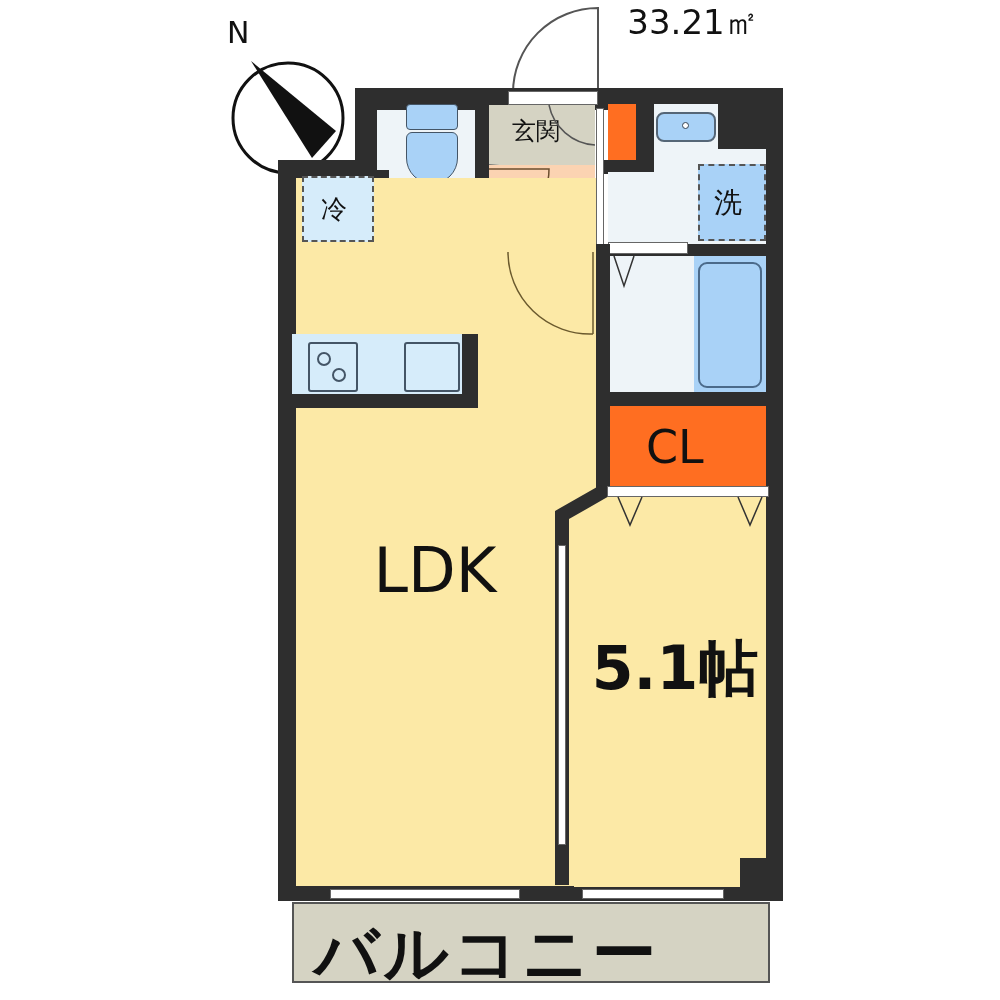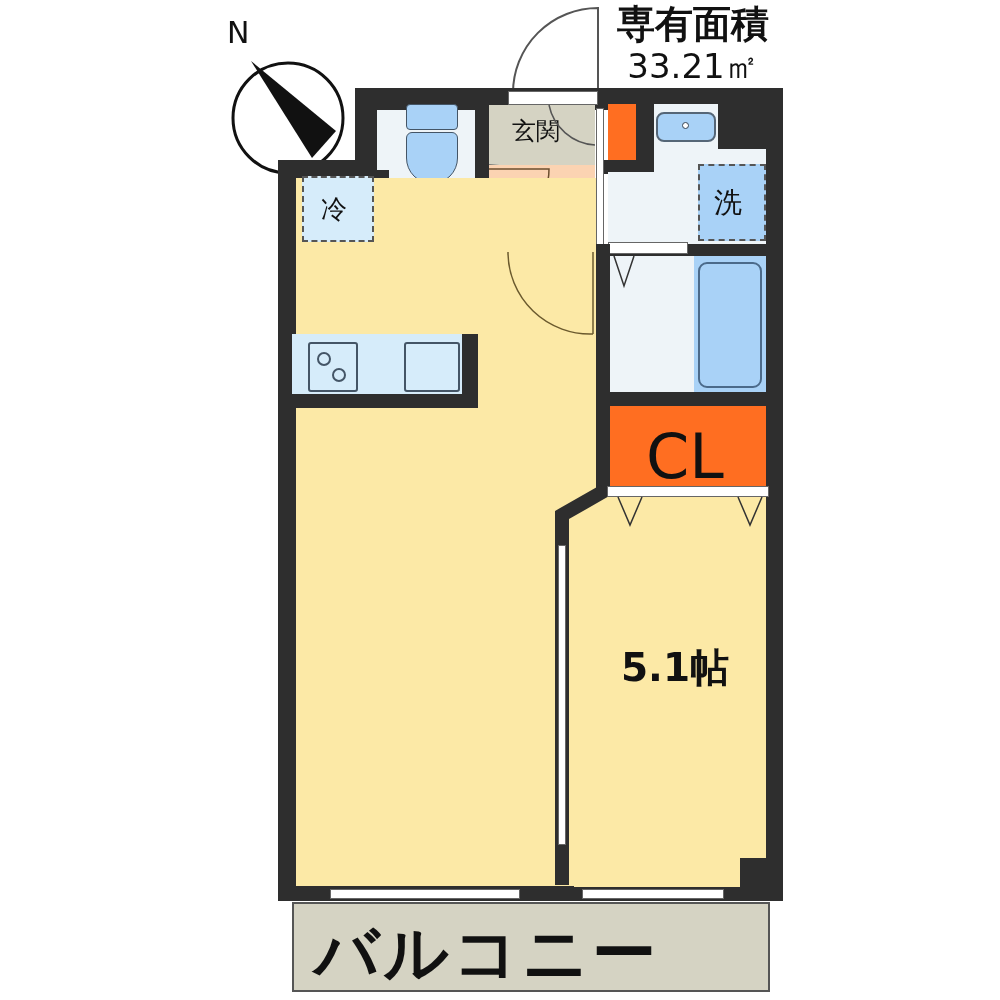--- a/index.html
+++ b/index.html
@@ -22,21 +22,20 @@
 
 <div class="abs" style="left:225px;top:15px;width:120px;height:150px;">
   <div class="abs txt" style="left:2px;top:0px;font-size:30px;font-weight:normal;">N</div>
   <svg width="120" height="150" style="left:0;top:0;">
     <circle cx="63" cy="103" r="55" fill="#fff" stroke="#111" stroke-width="3"></circle>
     <polygon points="32,58 117,128 93,155" fill="#111" transform="translate(-6,-12)"></polygon>
   </svg>
 </div>
 
 <div class="abs" style="left:598px;top:2px;width:190px;height:90px;text-align:center;">
-  <div class="txt" style="font-size:38px;line-height:44px;font-weight:bold;">専有面積</div>
   <div class="txt" style="font-size:34px;line-height:40px;font-weight:normal;">33.21㎡</div>
 </div>
 
 <svg width="120" height="100" style="left:505px;top:5px;">
   <path d="M8,88 A85,85 0 0 1 93,3 L93,88" fill="#fff" stroke="#555" stroke-width="2"></path>
 </svg>
 
 <div class="abs wall" style="left:355px;top:88px;width:425px;height:22px;"></div>
 <div class="abs wall" style="left:765px;top:88px;width:18px;height:800px;"></div>
 <div class="abs wall" style="left:355px;top:88px;width:22px;height:90px;"></div>
@@ -90,21 +89,21 @@
 <div class="abs lightblue" style="left:610px;top:256px;width:84px;height:138px;"></div>
 <svg width="30" height="40" style="left:612px;top:256px;">
   <polyline points="2,0 12,30 22,0" fill="none" stroke="#333" stroke-width="1.5"></polyline>
 </svg>
 <div class="abs blue" style="left:694px;top:256px;width:72px;height:138px;">
   <div class="abs" style="left:4px;top:6px;width:64px;height:126px;border:2px solid #4b6a8a;border-radius:9px;"></div>
 </div>
 <div class="abs wall" style="left:596px;top:392px;width:172px;height:14px;"></div>
 
 <div class="abs orange" style="left:610px;top:406px;width:156px;height:80px;">
-  <div class="abs txt" style="left:36px;top:14px;font-size:62px;font-weight:normal;">CL</div>
+  <div class="abs txt" style="left:36px;top:14px;font-size:46px;font-weight:normal;">CL</div>
 </div>
 <div class="abs white" style="left:607px;top:486px;width:162px;height:11px;border:1px solid #666;"></div>
 
 <div class="abs yellow" style="left:296px;top:178px;width:300px;height:708px;"></div>
 <div class="abs yellow" style="left:296px;top:490px;width:262px;height:396px;"></div>
 
 <div class="abs" style="left:302px;top:176px;width:72px;height:66px;background:#d6ecfa;border:2px dashed #555;">
   <div class="abs txt" style="left:17px;top:14px;font-size:26px;font-weight:normal;">冷</div>
 </div>
 
@@ -128,23 +127,24 @@
   <polyline points="8,0 20,28 32,0" fill="none" stroke="#333" stroke-width="1.5"></polyline>
   <polyline points="128,0 140,28 152,0" fill="none" stroke="#333" stroke-width="1.5"></polyline>
 </svg>
 <svg width="60" height="400" style="left:552px;top:485px;">
   <polyline points="52,6 10,30 10,400" fill="none" stroke="#2e2e2e" stroke-width="14"></polyline>
 </svg>
 <div class="abs white" style="left:558px;top:545px;width:8px;height:300px;border:1px solid #666;"></div>
 <div class="abs wall" style="left:740px;top:858px;width:28px;height:30px;"></div>
 
 <div class="abs txt" style="left:330px;top:535px;width:210px;text-align:center;">
+  <div style="font-size:62px;line-height:72px;font-weight:normal;">LDK</div>
 </div>
 <div class="abs txt" style="left:585px;top:635px;width:180px;text-align:center;">
-  <div style="font-size:39px;line-height:66px;font-weight:bold;">5.1帖</div>
+  <div style="font-size:60px;line-height:66px;font-weight:bold;">5.1帖</div>
 </div>
 
 <div class="abs white" style="left:330px;top:889px;width:190px;height:10px;border:1px solid #666;"></div>
 <div class="abs white" style="left:582px;top:889px;width:142px;height:10px;border:1px solid #666;"></div>
 
-<div class="abs balcony" style="left:292px;top:902px;width:478px;height:90px;">
+<div class="abs balcony" style="left:292px;top:902px;width:478px;height:81px;">
   <div class="abs txt" style="left:20px;top:6px;font-size:64px;font-weight:bold;letter-spacing:4px;">バルコニー</div>
 </div>
 
 </body></html>

